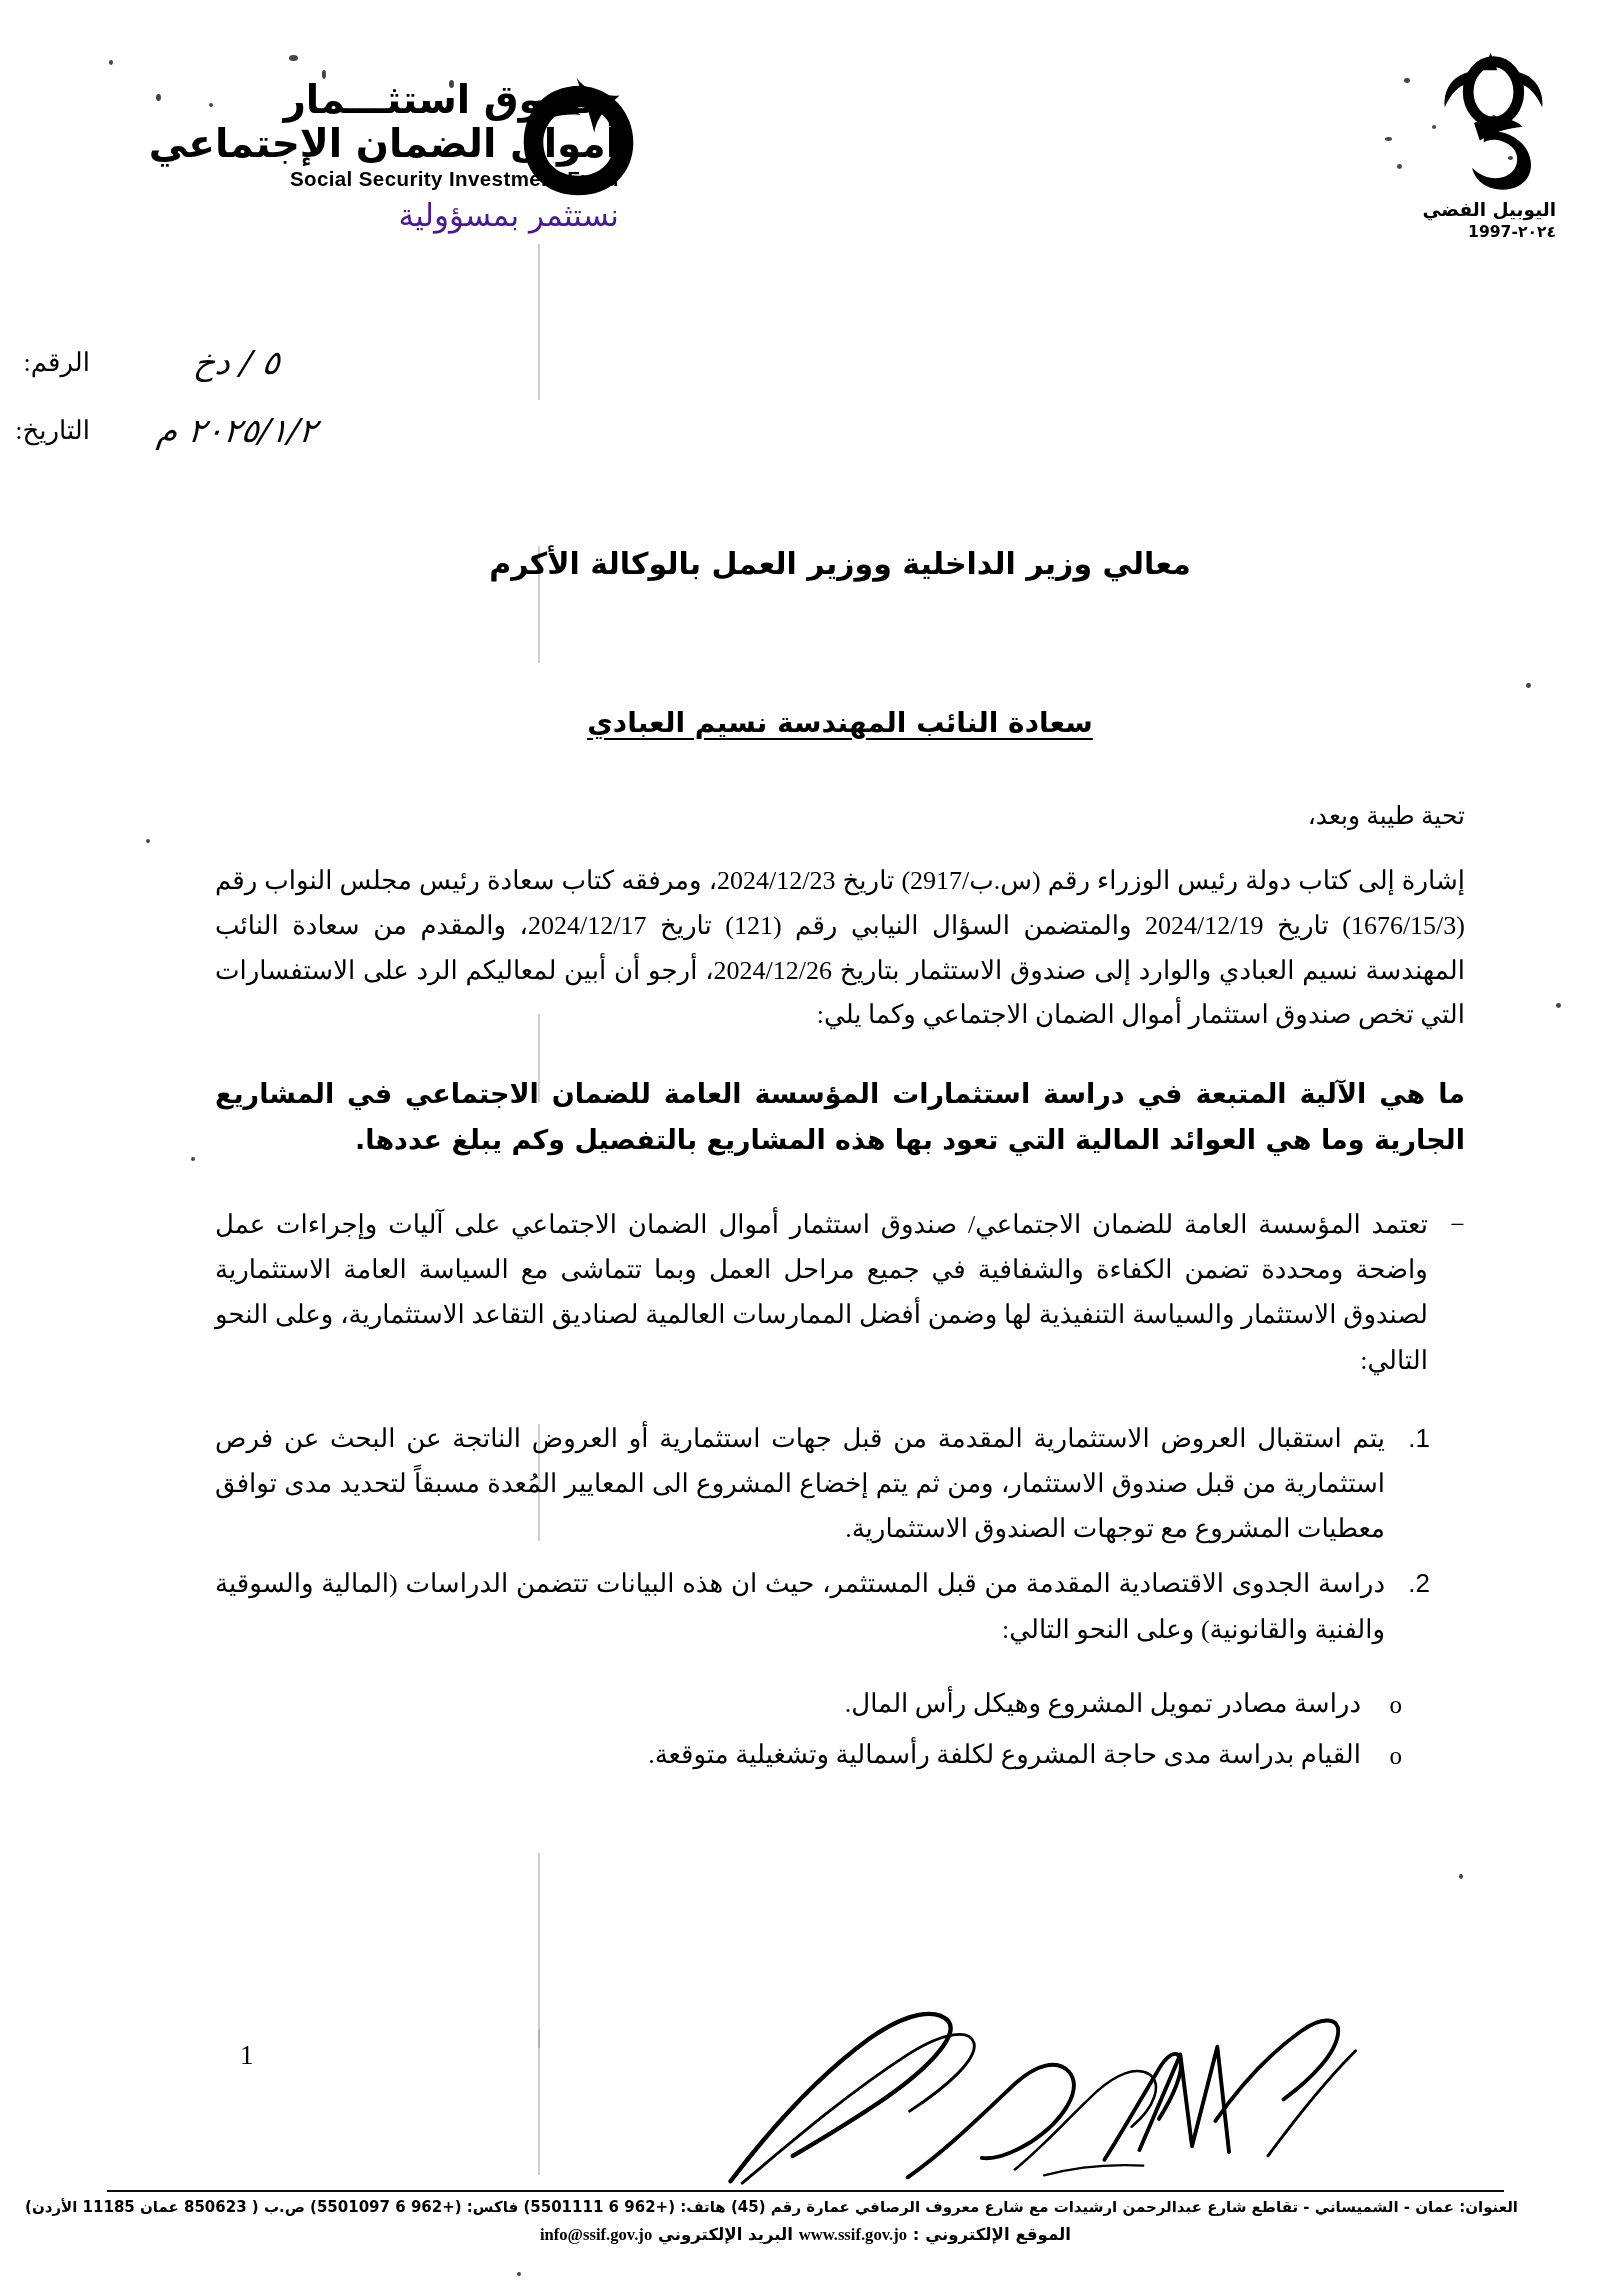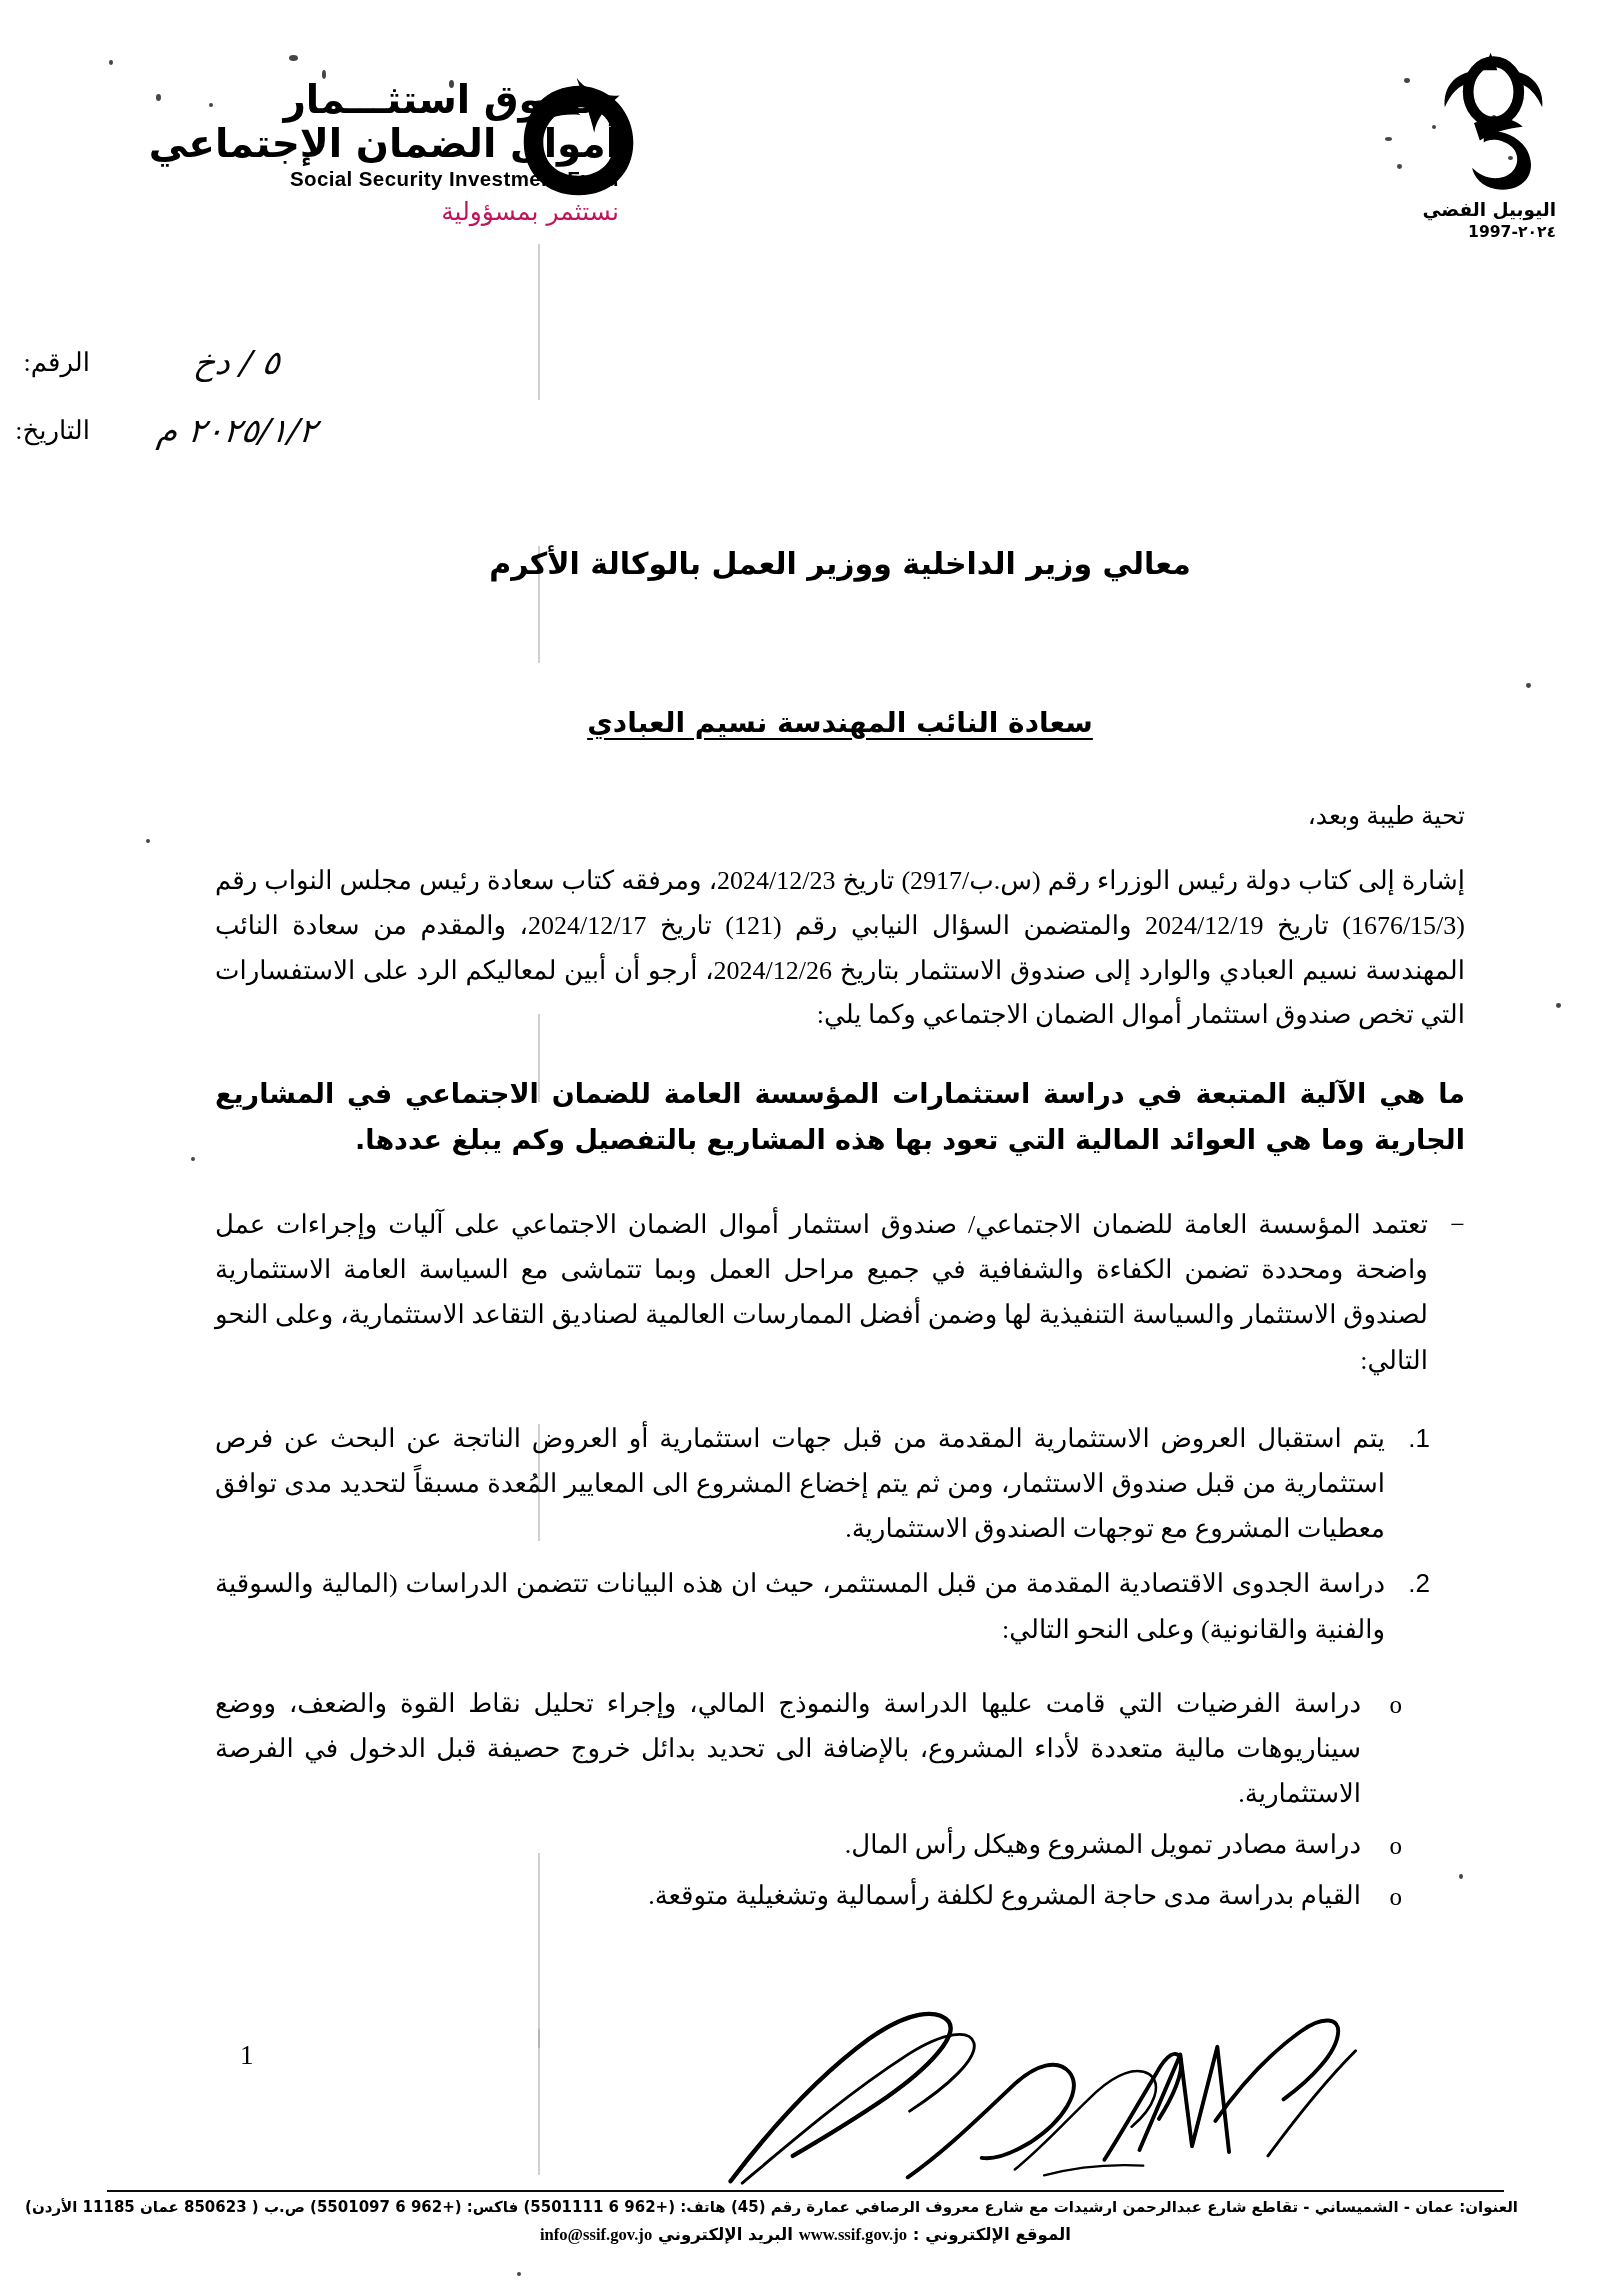--- a/index.html
+++ b/index.html
@@ -32,21 +32,21 @@
     font-family:"DejaVu Sans","Liberation Sans",sans-serif;
     font-size:39px;font-weight:700;line-height:1.12;white-space:nowrap;color:#000;
   }
   .logo-en{
     font-family:"Liberation Sans","DejaVu Sans",sans-serif;
     font-size:20.5px;font-weight:700;letter-spacing:0.4px;direction:ltr;text-align:right;
     margin-top:2px;
   }
   .logo-tag{
     font-family:"DejaVu Sans","Liberation Sans",sans-serif;
-    font-size:25px;font-weight:400;margin-top:5.9px;color:#be185d;
+    font-size:31px;font-weight:400;margin-top:5.9px;color:#4c1d95;
   }
   .logo-mark{
     position:absolute;left:512px;top:39px;width:137px;height:137px;
   }
   
   .jub{position:absolute;left:1390px;top:14px;width:166px;}
   .jub-txt{
     font-family:"DejaVu Sans","Liberation Sans",sans-serif;
     font-size:18.5px;font-weight:700;margin-top:2px;letter-spacing:0.5px;
   }
@@ -239,21 +239,20 @@
       <span class="mk">−</span>
       <span>تعتمد المؤسسة العامة للضمان الاجتماعي/ صندوق استثمار أموال الضمان الاجتماعي على آليات وإجراءات عمل واضحة ومحددة تضمن الكفاءة والشفافية في جميع مراحل العمل وبما تتماشى مع السياسة العامة الاستثمارية لصندوق الاستثمار والسياسة التنفيذية لها وضمن أفضل الممارسات العالمية لصناديق التقاعد الاستثمارية، وعلى النحو التالي:</span>
     </div>
 
     <ol class="num">
       <li>يتم استقبال العروض الاستثمارية المقدمة من قبل جهات استثمارية أو العروض الناتجة عن البحث عن فرص استثمارية من قبل صندوق الاستثمار، ومن ثم يتم إخضاع المشروع الى المعايير المُعدة مسبقاً لتحديد مدى توافق معطيات المشروع مع توجهات الصندوق الاستثمارية.</li>
       <li>دراسة الجدوى الاقتصادية المقدمة من قبل المستثمر، حيث ان هذه البيانات تتضمن الدراسات (المالية والسوقية والفنية والقانونية) وعلى النحو التالي:</li>
     </ol>
 
     <ul class="circ">
-      <li>دراسة الفرضيات التي قامت عليها الدراسة والنموذج المالي، وإجراء تحليل نقاط القوة والضعف، ووضع سيناريوهات مالية متعددة لأداء المشروع، بالإضافة الى تحديد بدائل خروج حصيفة قبل الدخول في الفرصة الاستثمارية.</li>
       <li>دراسة مصادر تمويل المشروع وهيكل رأس المال.</li>
       <li>القيام بدراسة مدى حاجة المشروع لكلفة رأسمالية وتشغيلية متوقعة.</li>
     </ul>
   </div>
 
   <div class="pageno">1</div>
 
   <div class="sig">
     <svg viewBox="0 0 700 190" width="683" height="185" aria-hidden="true">
       <g fill="none" stroke="#000" stroke-linecap="round" stroke-linejoin="round">

